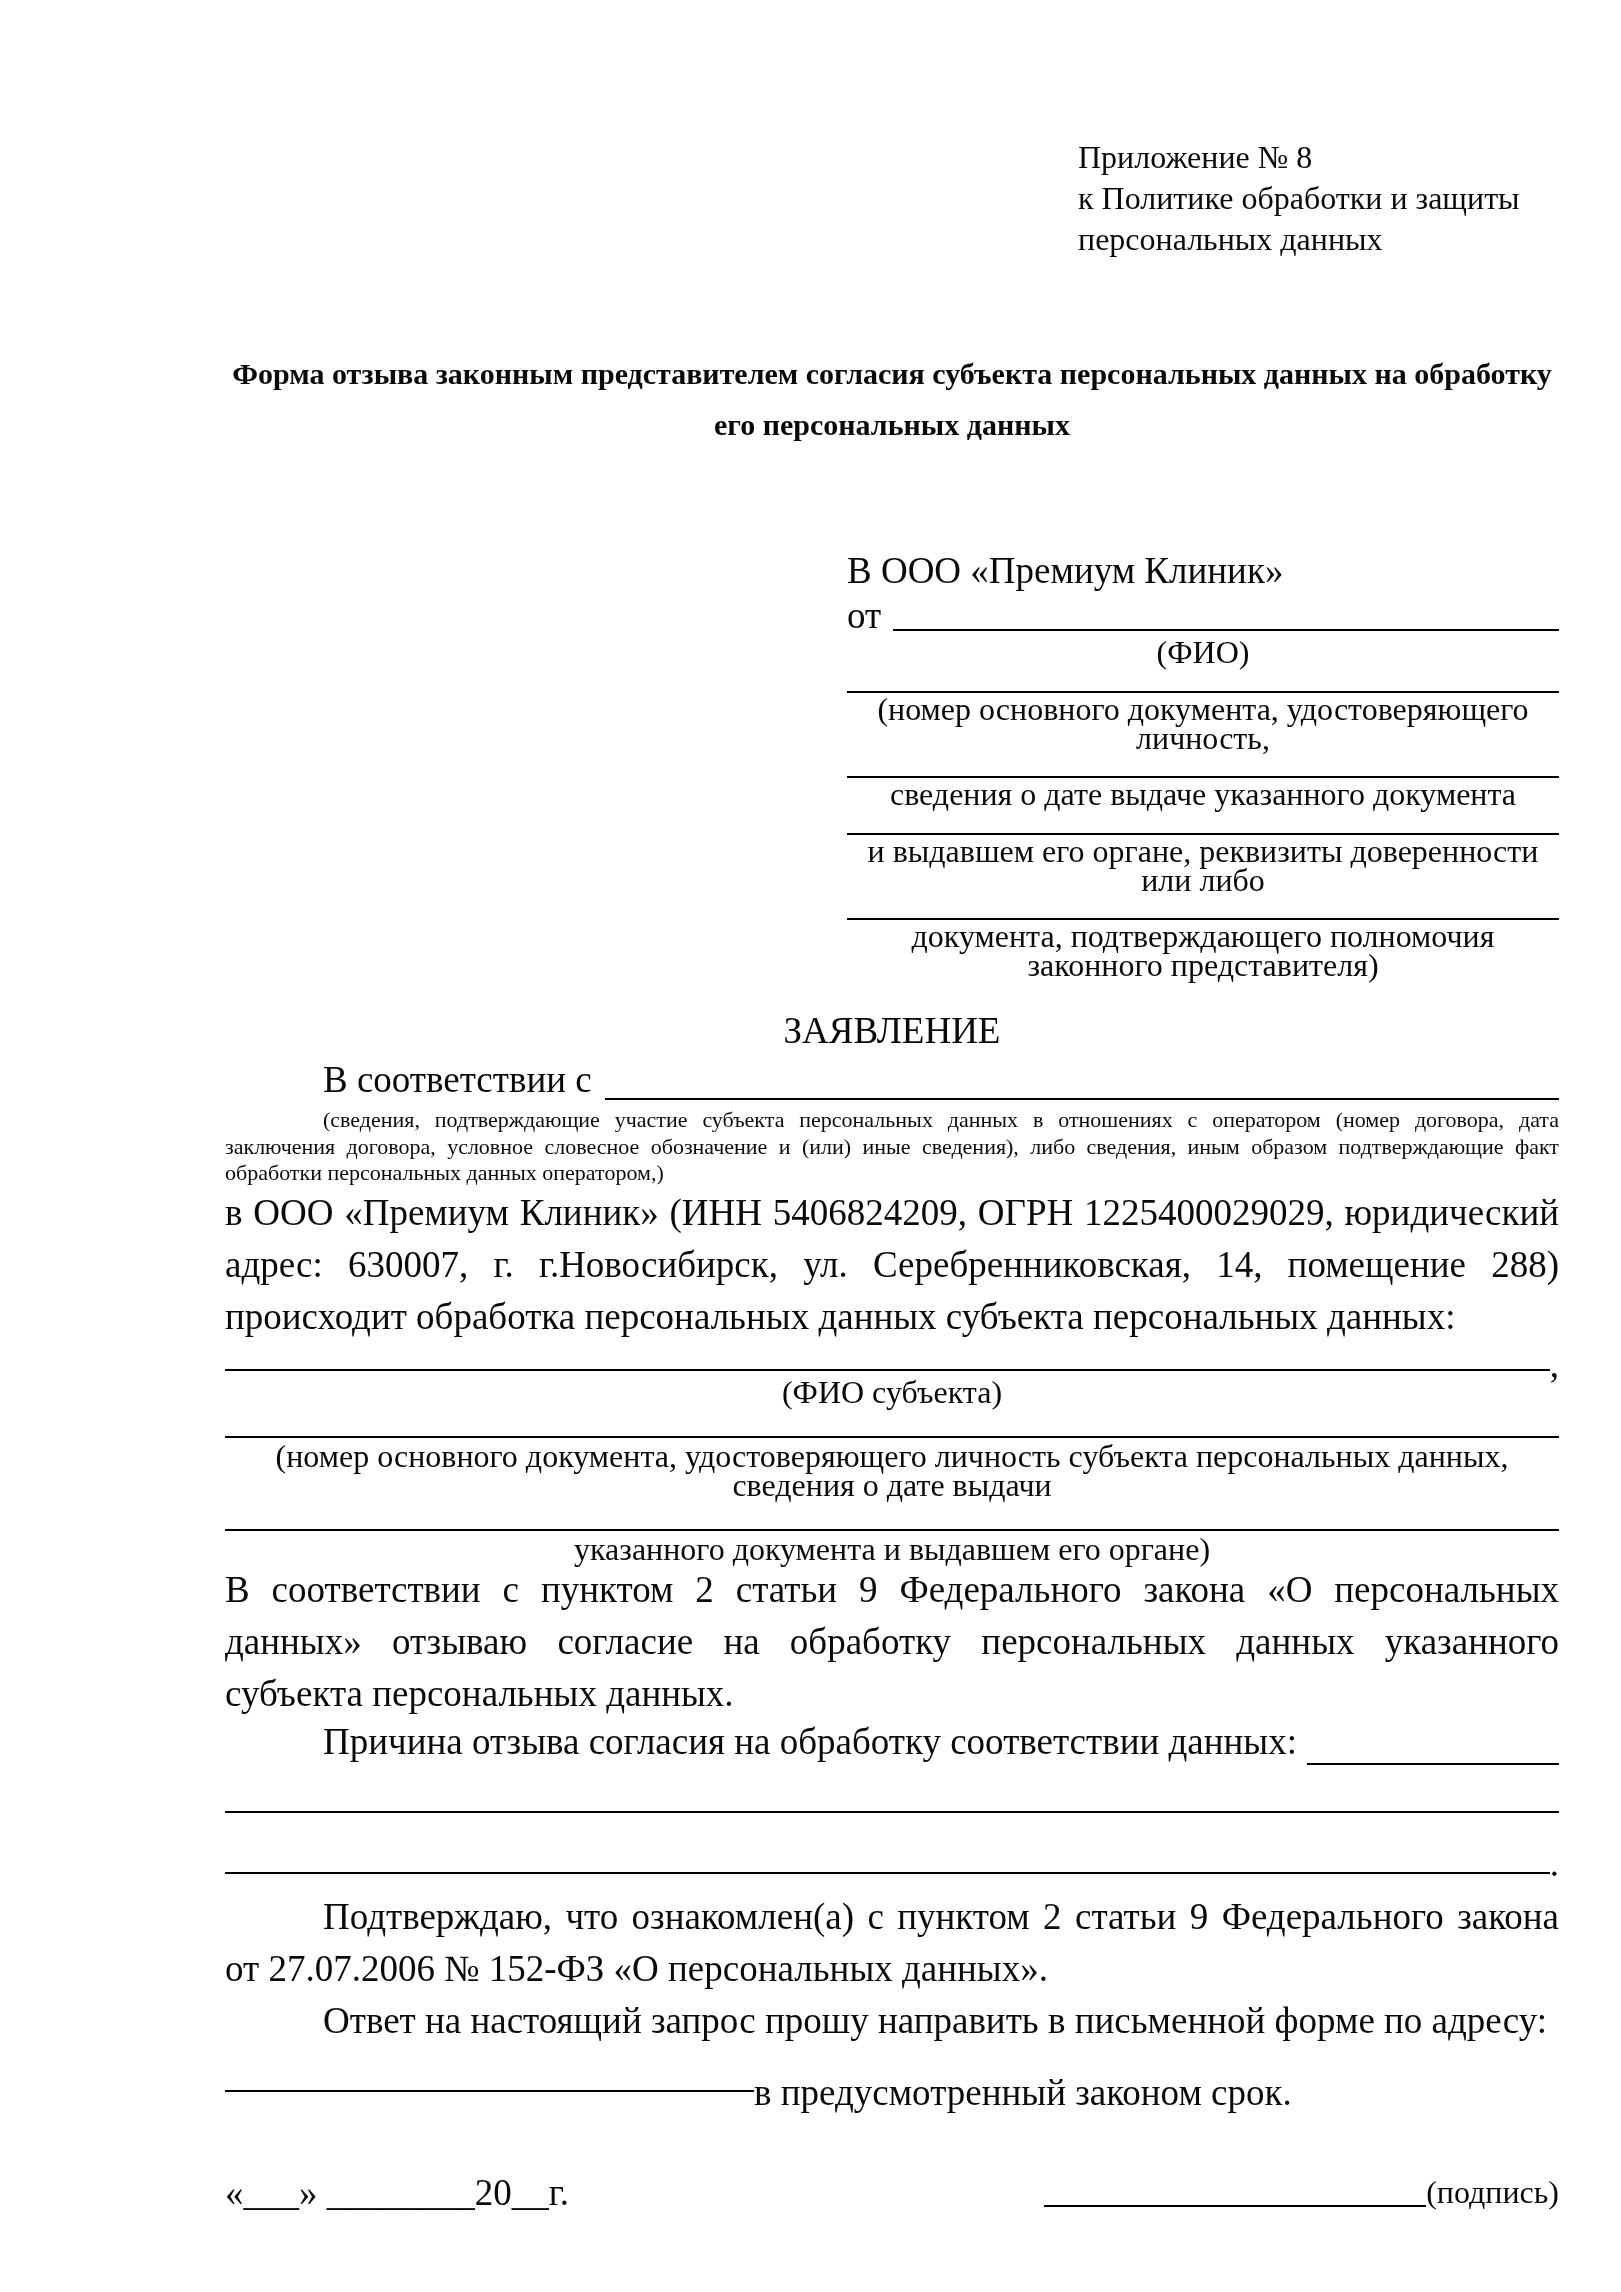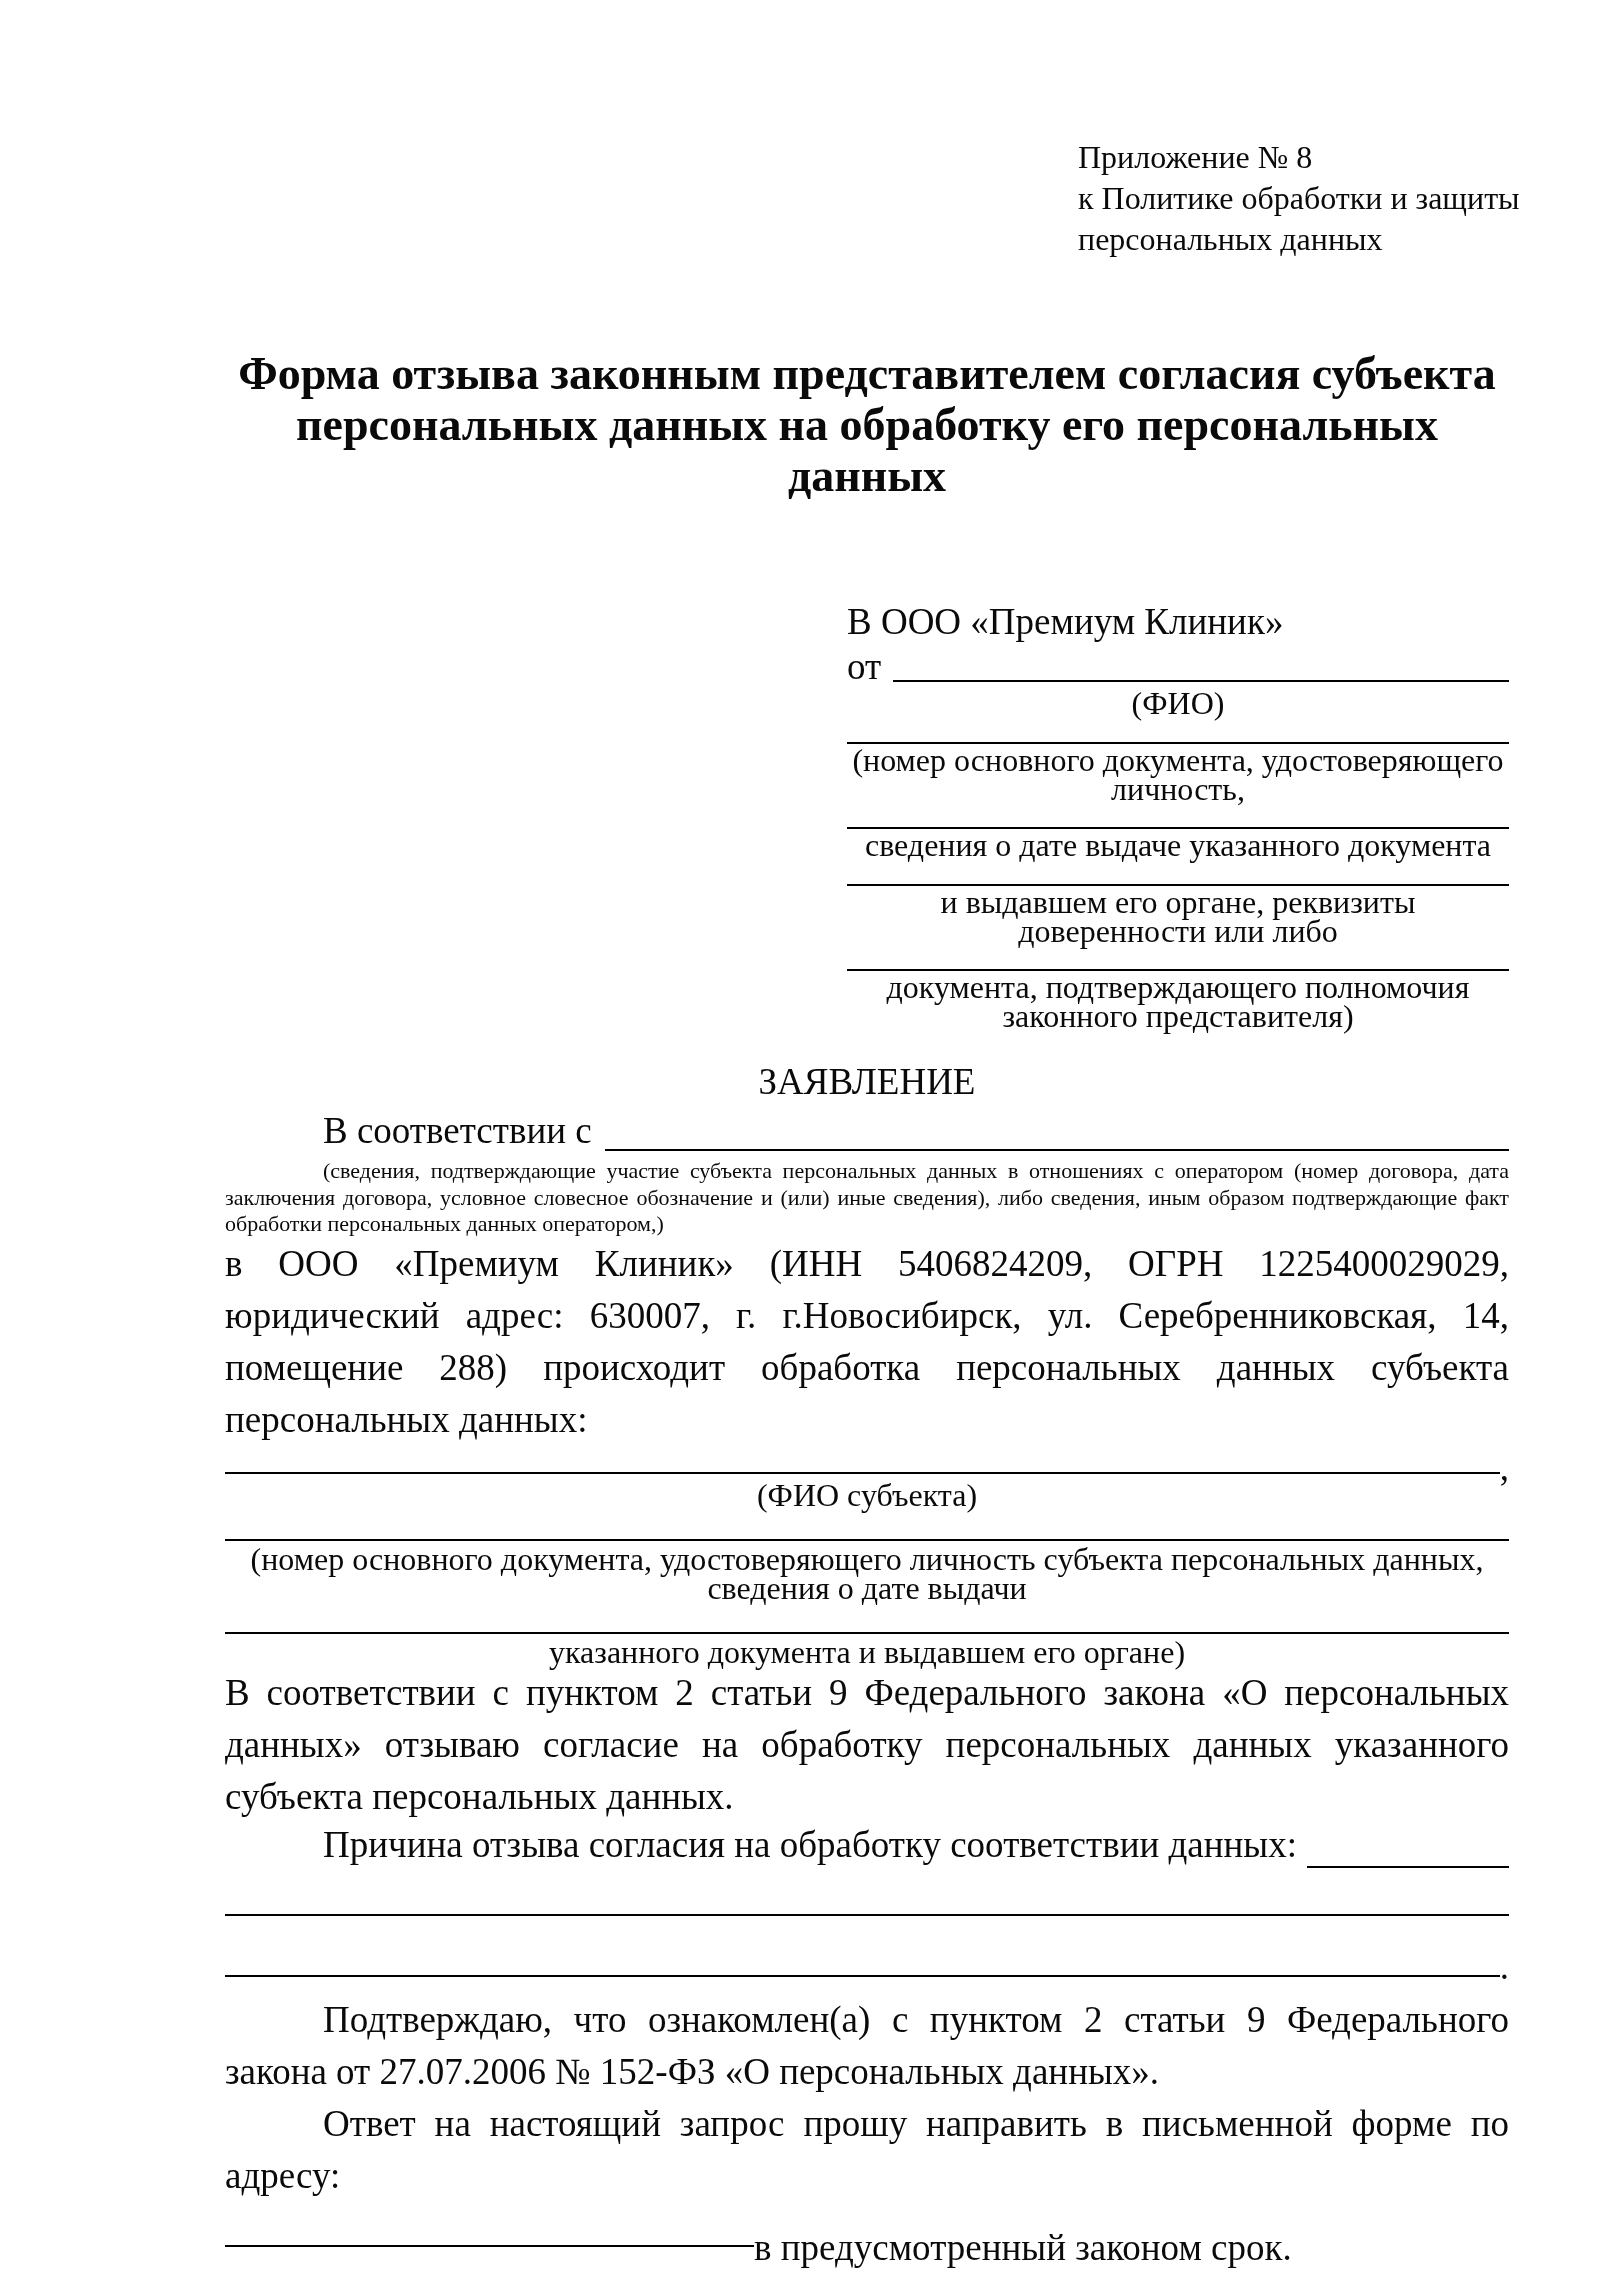--- a/index.html
+++ b/index.html
@@ -10,29 +10,29 @@
     background: #ffffff;
     color: #0a0a0a;
     font-family: "Liberation Serif", "DejaVu Serif", serif;
     overflow: hidden;
     box-sizing: border-box;
   }
   .content {
     box-sizing: border-box;
     width: 1621px;
     height: 1607px;
-    padding: 137px 112px 0 225px; 
+    padding: 137px 62px 0 225px; 
   }
   
   .appendix { margin-left: 853px; font-size: 32px; line-height: 41px; }
   .appendix div { white-space: nowrap; }
   
   .form-title {
     margin-top: 88px;
-    font-size: 46px;
+    font-size: 30px;
     font-weight: bold;
     line-height: 51px;
     text-align: center;
   }
   
   .addressee { margin-left: 622px; margin-top: 98px; font-size: 37px; line-height: 45px; }
   .from-row { display: flex; align-items: stretch; height: 45px; }
   .from-row .lbl { white-space: nowrap; padding-right: 11.8px; }
   .fill-line { flex: 1 1 auto; border-bottom: 2.9px solid #000; margin-bottom: 6.9px; }
   .blank-line { height: 0; border-bottom: 2.9px solid #000; }

